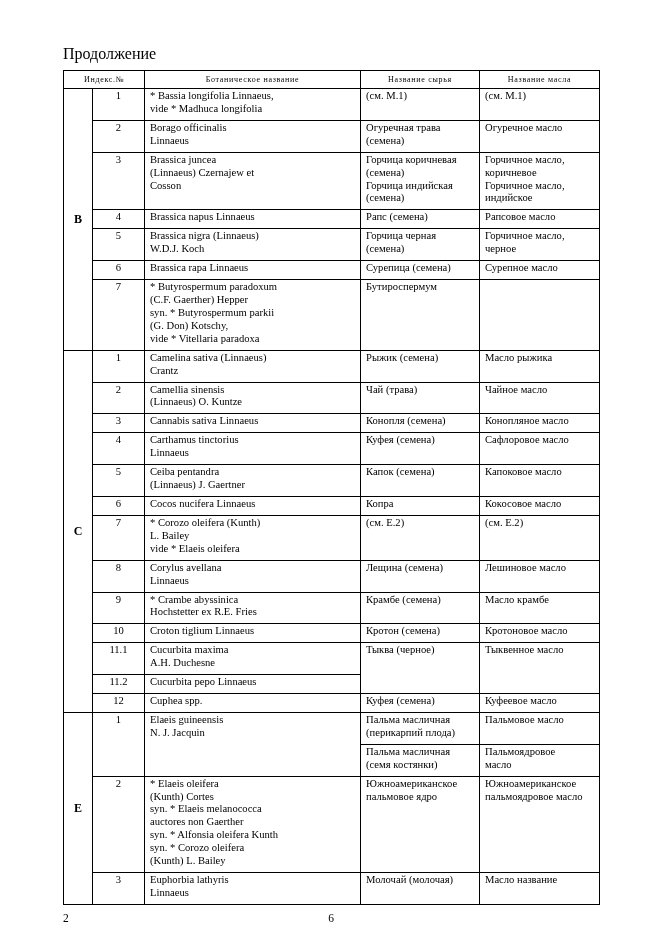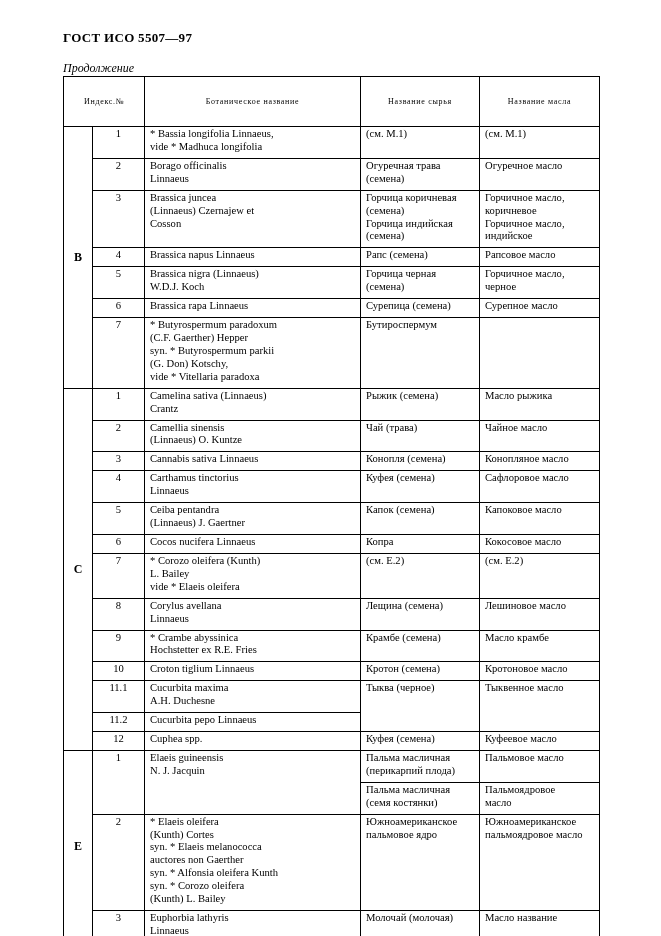--- a/index.html
+++ b/index.html
@@ -17,39 +17,39 @@
   }
   .page {
     padding: 30px 62px 0 63px;
   }
   .doc-title {
     font-weight: bold;
     font-size: 13px;
     letter-spacing: 0.3px;
   }
   .continuation {
-    font-style: italic;
-    font-size: 12px;
+    font-size: 16px;
     margin-top: 15px;
+    margin-bottom: 7px;
   }
   table.main {
     border-collapse: collapse;
     table-layout: fixed;
     width: 536px;
   }
   table.main th, table.main td {
     border: 1px solid #000;
   }
   table.main th {
     font-weight: normal;
     font-size: 8px;
     letter-spacing: 0.7px;
     text-align: center;
     vertical-align: middle;
-    padding: 20px 1px;
+    padding: 4px 1px;
   }
   table.main td {
     font-size: 10.6px;
     line-height: 1.22;
     vertical-align: top;
     padding: 1px 3px 4px 5px;
     white-space: pre-line;
     word-wrap: break-word;
   }
   table.main td.letter {
@@ -79,21 +79,20 @@
     position: absolute;
     left: 50%;
     transform: translateX(-50%);
     top: 0;
   }
 </style>
 </head>
 <body>
 
 <div class="page">
-  <div class="doc-title">ГОСТ ИСО 5507—97</div>
   <div class="continuation">Продолжение</div>
 
   <table class="main">
     <colgroup>
       <col style="width:29px">
       <col style="width:52px">
       <col style="width:216px">
       <col style="width:119px">
       <col style="width:120px">
     </colgroup>

